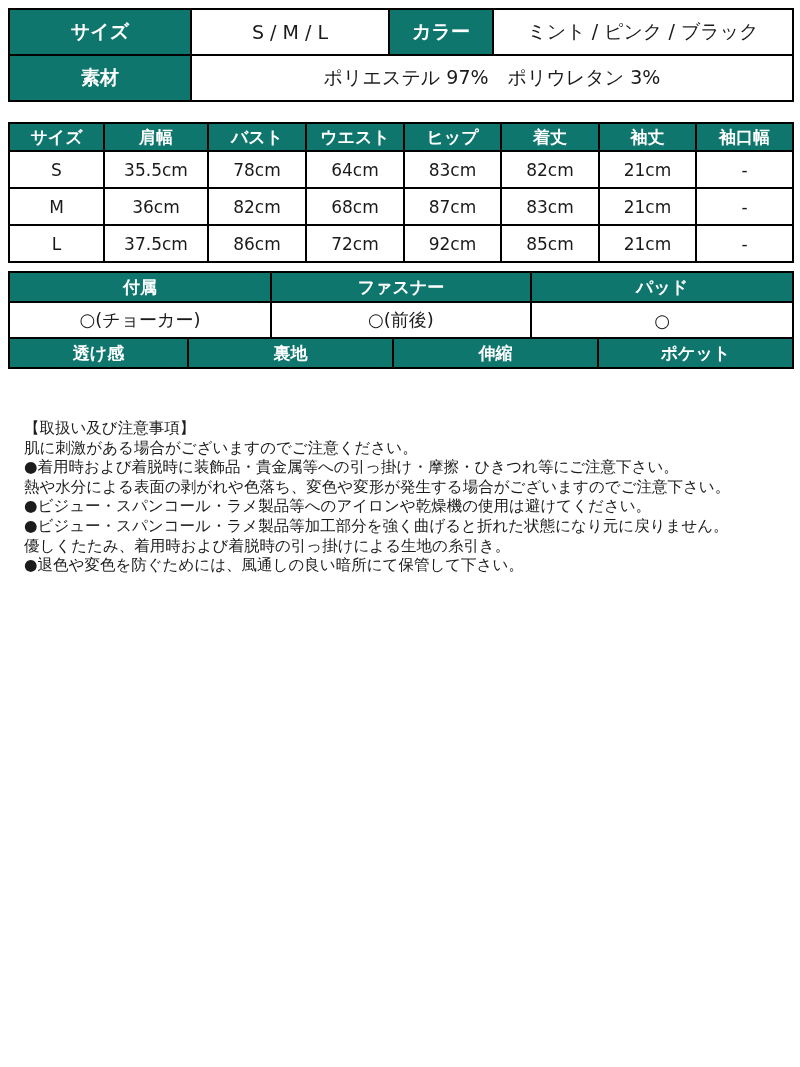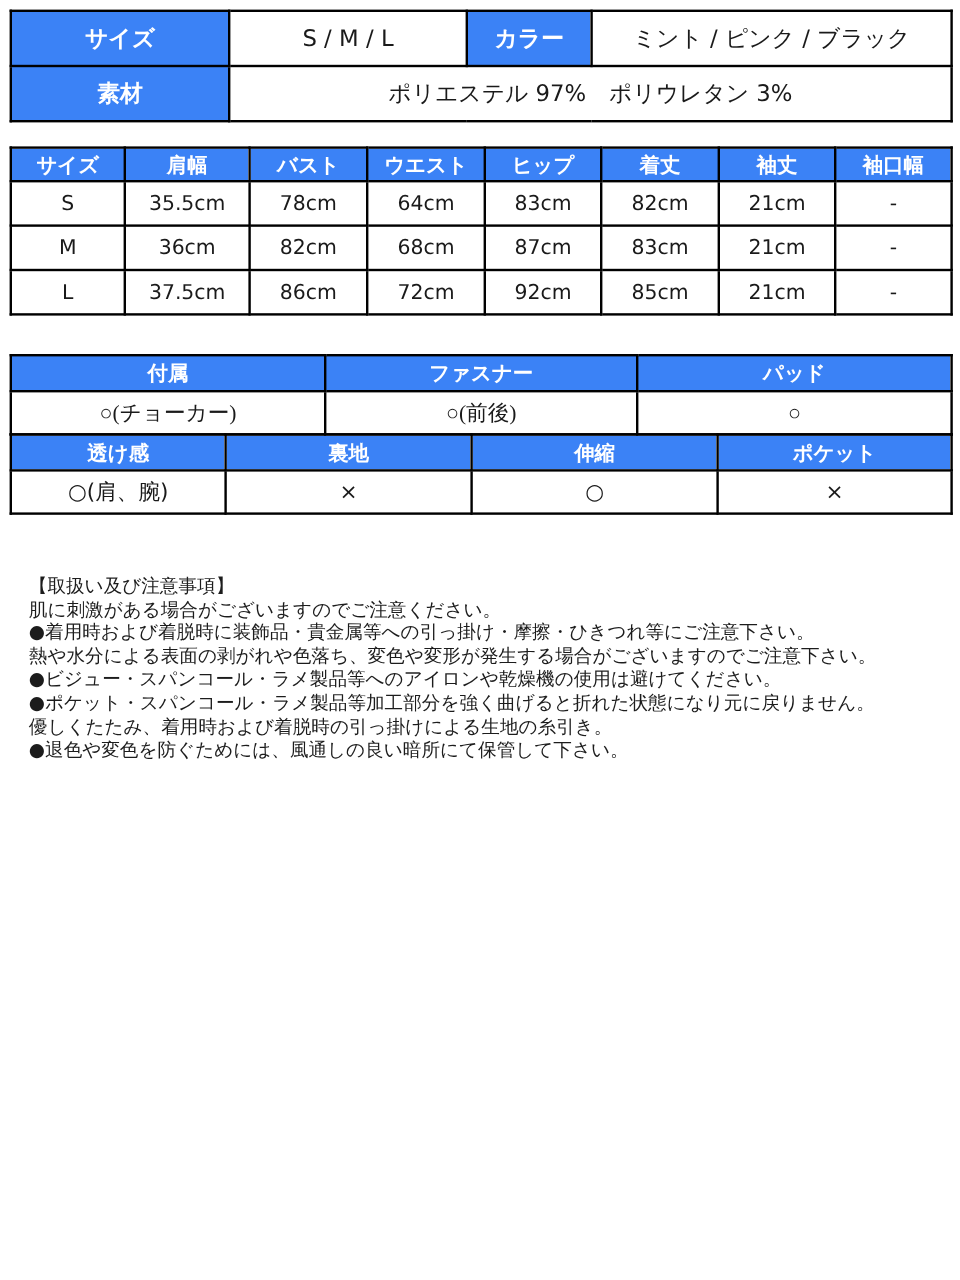--- a/index.html
+++ b/index.html
@@ -25,33 +25,33 @@
   }
   table.t td, table.t th {
     border: 2px solid #000000;
     text-align: center;
     vertical-align: middle;
     padding: 0;
     overflow: hidden;
     white-space: nowrap;
   }
   table.t th {
-    background: #3b82f6;
+    background: #0f766e;
     color: #ffffff;
     font-weight: bold;
   }
   
   .t1 { margin-top: 8px; }
   .t1 td, .t1 th { height: 44px; font-size: 19px; }
   
   .t2 { margin-top: 20px; }
   .t2 th { height: 26px; font-size: 17px; }
   .t2 td { height: 35px; font-size: 17px; }
   
-  .t3a { margin-top: 32px; font-family: Liberation Serif, serif; }
+  .t3a { margin-top: 8px; }
   .t3b { margin-top: -2px; padding-left: 12px; }
   .t3a th, .t3b th { height: 28px; font-size: 17px; }
   .t3a td, .t3b td { height: 34px; font-size: 18px; }
   
   .notes {
     margin: 50px 20px 16px 24px;
     font-size: 15.5px;
     line-height: 19.6px;
     color: #1c1c1c;
   }
@@ -165,33 +165,27 @@
         <col style="width:205px">
         <col style="width:195px">
     </colgroup>
     <tbody>
         <tr>
       <th>透け感</th>
       <th>裏地</th>
       <th>伸縮</th>
       <th>ポケット</th>
     </tr>
-    <tr>
-      <td>○(肩、腕)</td>
-      <td>×</td>
-      <td>○</td>
-      <td>×</td>
-    </tr>
   </tbody>
     </table>
 
   <div class="notes">
     <div class="note-title">【取扱い及び注意事項】</div>
     <div class="note-line">肌に刺激がある場合がございますのでご注意ください。</div>
     <div class="note-line">●着用時および着脱時に装飾品・貴金属等への引っ掛け・摩擦・ひきつれ等にご注意下さい。</div>
     <div class="note-line">熱や水分による表面の剥がれや色落ち、変色や変形が発生する場合がございますのでご注意下さい。</div>
     <div class="note-line">●ビジュー・スパンコール・ラメ製品等へのアイロンや乾燥機の使用は避けてください。</div>
-    <div class="note-line">●ポケット・スパンコール・ラメ製品等加工部分を強く曲げると折れた状態になり元に戻りません。</div>
+    <div class="note-line">●ビジュー・スパンコール・ラメ製品等加工部分を強く曲げると折れた状態になり元に戻りません。</div>
     <div class="note-line">優しくたたみ、着用時および着脱時の引っ掛けによる生地の糸引き。</div>
     <div class="note-line">●退色や変色を防ぐためには、風通しの良い暗所にて保管して下さい。</div>
   </div>
 
 </div>
 
 </body></html>

